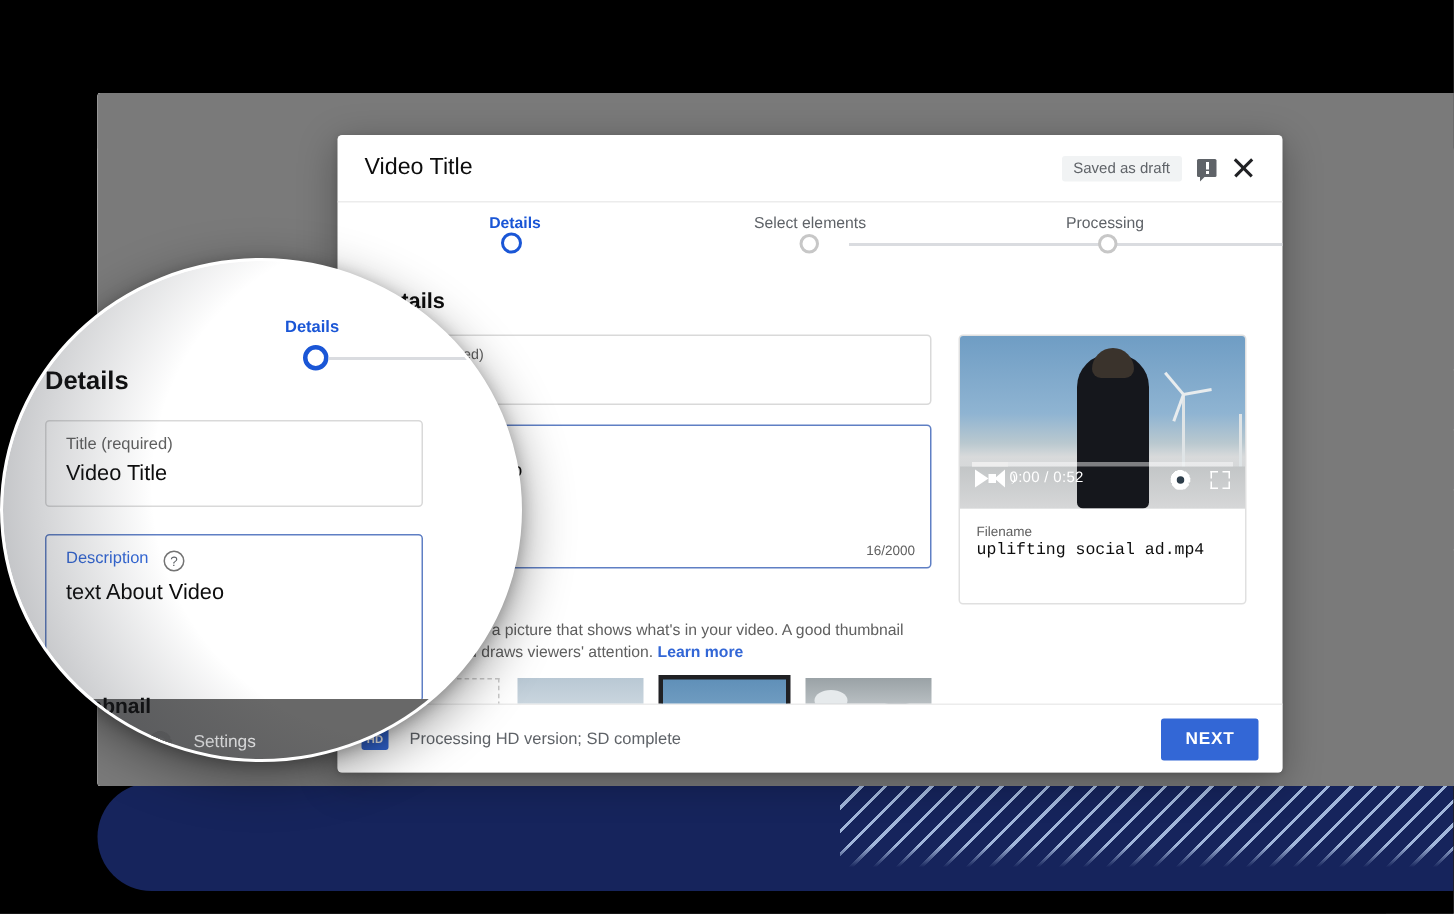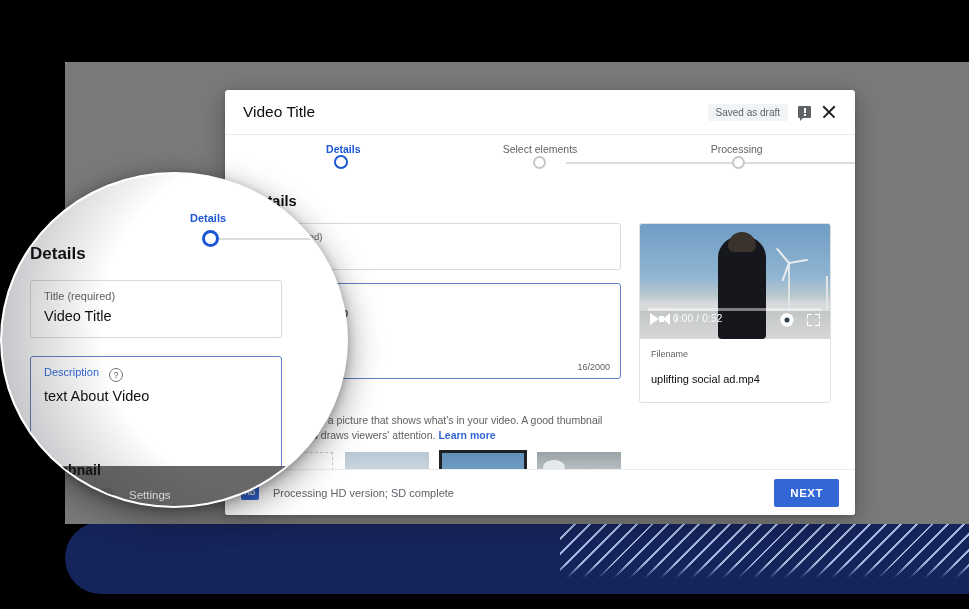--- a/index.html
+++ b/index.html
@@ -166,21 +166,21 @@
   .ctrl-gear s{position:absolute;left:50%;top:50%;width:5px;height:5px;border-radius:50%;background:#2d3d4a;transform:translate(-50%,-50%);z-index:3;}
   .ctrl-fs { width:13px;height:12px;position:relative;}
   .ctrl-fs b,.ctrl-fs em{position:absolute;width:5px;height:5px;}
   .ctrl-fs b:nth-child(1){left:0;top:0;border-left:1.6px solid #fff;border-top:1.6px solid #fff;}
   .ctrl-fs b:nth-child(2){right:0;top:0;border-right:1.6px solid #fff;border-top:1.6px solid #fff;}
   .ctrl-fs em:nth-child(3){left:0;bottom:0;border-left:1.6px solid #fff;border-bottom:1.6px solid #fff;}
   .ctrl-fs em:nth-child(4){right:0;bottom:0;border-right:1.6px solid #fff;border-bottom:1.6px solid #fff;}
   .pc-meta { padding: 9px 11px 0; position:relative;}
   .meta-lab { font-size: 9px; color:#606060;}
   .meta-link { font-size: 10.5px; color:#3367d6; margin-top:2px; word-break: break-all;}
-  .meta-val { font-size: 11px; color:#0d0d0d; margin-top:14px;}
+  .meta-val { font-size: 11px; color:#0d0d0d; margin-top:2px;font-family:Liberation Mono, monospace;}
   .copy-icon { position:absolute; right: 10px; top: 10px; width:12px;height:14px; border:1.4px solid #5f6368; border-radius:2px;}
   .copy-icon::before{content:"";position:absolute;left:-4px;top:-3px;width:12px;height:14px;border:1.4px solid #5f6368;border-radius:2px;z-index:-1;}
 
   
   .thumb-sec { margin-top: 14px;}
   .thumb-title { font-size: 13px; font-weight:700; color:#0d0d0d;}
   .thumb-desc { font-size: 10.5px; color:#606060; margin-top: 5px; line-height: 1.45; max-width: 375px;}
   .thumb-desc a { color:#3367d6; text-decoration:none; font-weight:600;text-align:right;}
   .thumb-row { display:flex; gap: 12px; margin-top: 9px; align-items:center;}
   .thumb-upload { width: 88px; height: 50px; border: 1.5px dashed #c9c9c9; display:flex; align-items:center; justify-content:center; gap:8px;}

